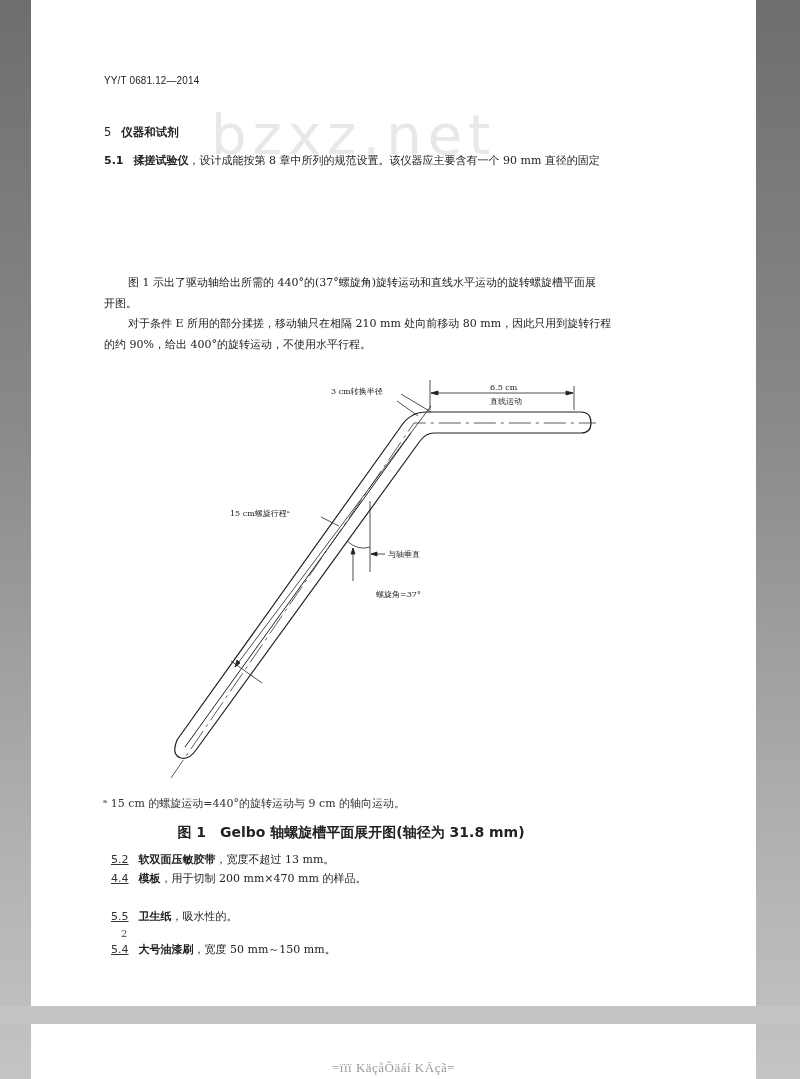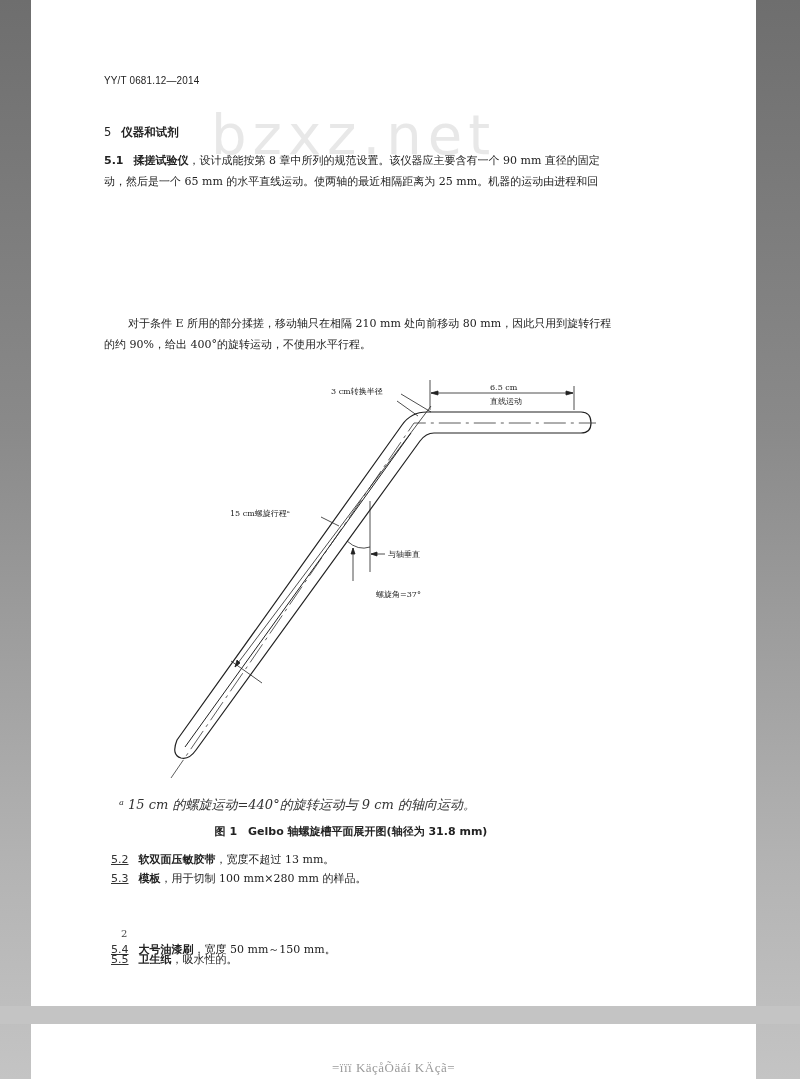--- a/index.html
+++ b/index.html
@@ -30,25 +30,25 @@
     left: 73px; width: 618px; font-size: 11px; line-height: 20.5px; color: #222; text-align: justify;
   }
   .para .num { font-family: "DejaVu Sans", sans-serif; font-weight: bold; margin-right: 10px; }
   .para .term { font-weight: bold; font-family: "DejaVu Sans", sans-serif; }
   .indent { text-indent: 24px; }
   .watermark {
     left: 180px; top: 102px; font-family: "DejaVu Sans", sans-serif; font-size: 56px;
     font-weight: normal; color: rgba(150,150,150,0.22); letter-spacing: 6px; pointer-events: none;
   }
   .fig-note {
-    left: 88px; top: 796px; font-size: 13px; color: #333; font-style: italic;
+    left: 72px; top: 796px; font-size: 11px; color: #333;
   }
   .fig-caption {
     left: 0; width: 640px; top: 824px; text-align: center; font-family: "DejaVu Sans", sans-serif;
-    font-size: 11px; font-weight: bold; color: #222;
+    font-size: 14px; font-weight: bold; color: #222;
   }
   .item {
     left: 80px; font-size: 11px; color: #222;
   }
   .item .num { font-family: "DejaVu Sans", sans-serif; margin-right: 10px; color: #333; text-decoration: underline; }
   .item .term { font-family: "DejaVu Sans", sans-serif; font-weight: bold; }
   .page-num { left: 90px; top: 928px; font-size: 10px; color: #444; }
   .footer-text {
     left: 0; width: 725px; top: 36px; text-align: center; font-family: "Liberation Serif", serif;
     font-size: 13px; color: #9a9a9a; letter-spacing: 0.5px;
@@ -65,23 +65,26 @@
   <div class="abs watermark">bzxz.net</div>
 
   <div class="abs std-id">YY/T 0681.12—2014</div>
 
   <div class="abs sec-title">
     <span class="num">5</span><span>仪器和试剂</span>
   </div>
 
   <div class="abs para" style="top:151px;">
     <div><span class="num">5.1</span><span class="term">揉搓试验仪</span><span>，设计成能按第 8 章中所列的规范设置。该仪器应主要含有一个 90 mm 直径的固定</span></div>
-    <div>动，然后是一个 65 mm 的水平直线运动。使两轴的最近相隔距离为 25 mm。机器的运动由进程和回</div>
   </div>
 
+  <div class="abs para" style="top:273px;">
+    <div class="indent">图 1 示出了驱动轴给出所需的 440°的(37°螺旋角)旋转运动和直线水平运动的旋转螺旋槽平面展</div>
+    <div>开图。</div>
+  </div>
 
   <div class="abs para" style="top:314px;">
     <div class="indent">对于条件 E 所用的部分揉搓，移动轴只在相隔 210 mm 处向前移动 80 mm，因此只用到旋转行程</div>
     <div>的约 90%，给出 400°的旋转运动，不使用水平行程。</div>
   </div>
 
   <svg class="abs" style="left:0; top:0;" width="725" height="800" viewBox="0 0 725 800">
     <g stroke="#222" fill="none" stroke-width="1.2">
 
       <path d="M 146 740 L 371 425 Q 380 412 396 412 L 550 412 Q 560 412 560 423 Q 560 433 550 433 L 403 433 Q 395 433 389 441 L 165 750 Q 158 760 150 758 Q 140 755 146 740 Z"></path>
@@ -129,26 +132,26 @@
     <text x="345" y="597" font-size="8">螺旋角=37°</text>
   </svg>
 
   <div class="abs fig-note">ᵃ 15 cm 的螺旋运动=440°的旋转运动与 9 cm 的轴向运动。</div>
   <div class="abs fig-caption">图 1　Gelbo 轴螺旋槽平面展开图(轴径为 31.8 mm)</div>
 
   <div class="abs item" style="top:852px;">
     <span class="num">5.2</span><span class="term">软双面压敏胶带</span><span>，宽度不超过 13 mm。</span>
   </div>
   <div class="abs item" style="top:871px;">
-    <span class="num">5.3</span><span class="term">模板</span><span>，用于切制 100 mm×280 mm 的样品。</span>
+    <span class="num">4.4</span><span class="term">模板</span><span>，用于切制 200 mm×470 mm 的样品。</span>
   </div>
   <div class="abs item" style="top:942px;">
     <span class="num">5.4</span><span class="term">大号油漆刷</span><span>，宽度 50 mm～150 mm。</span>
   </div>
-  <div class="abs item" style="top:909px;margin-top:43px;">
+  <div class="abs item" style="top:909px;">
     <span class="num">5.5</span><span class="term">卫生纸</span><span>，吸水性的。</span>
   </div>
 
   <div class="abs page-num">2</div>
 </div>
 
 <div class="page" id="page2">
   <div class="abs footer-text">=ïïï KäçåÕäáí KÄçã=</div>
 </div>
 

